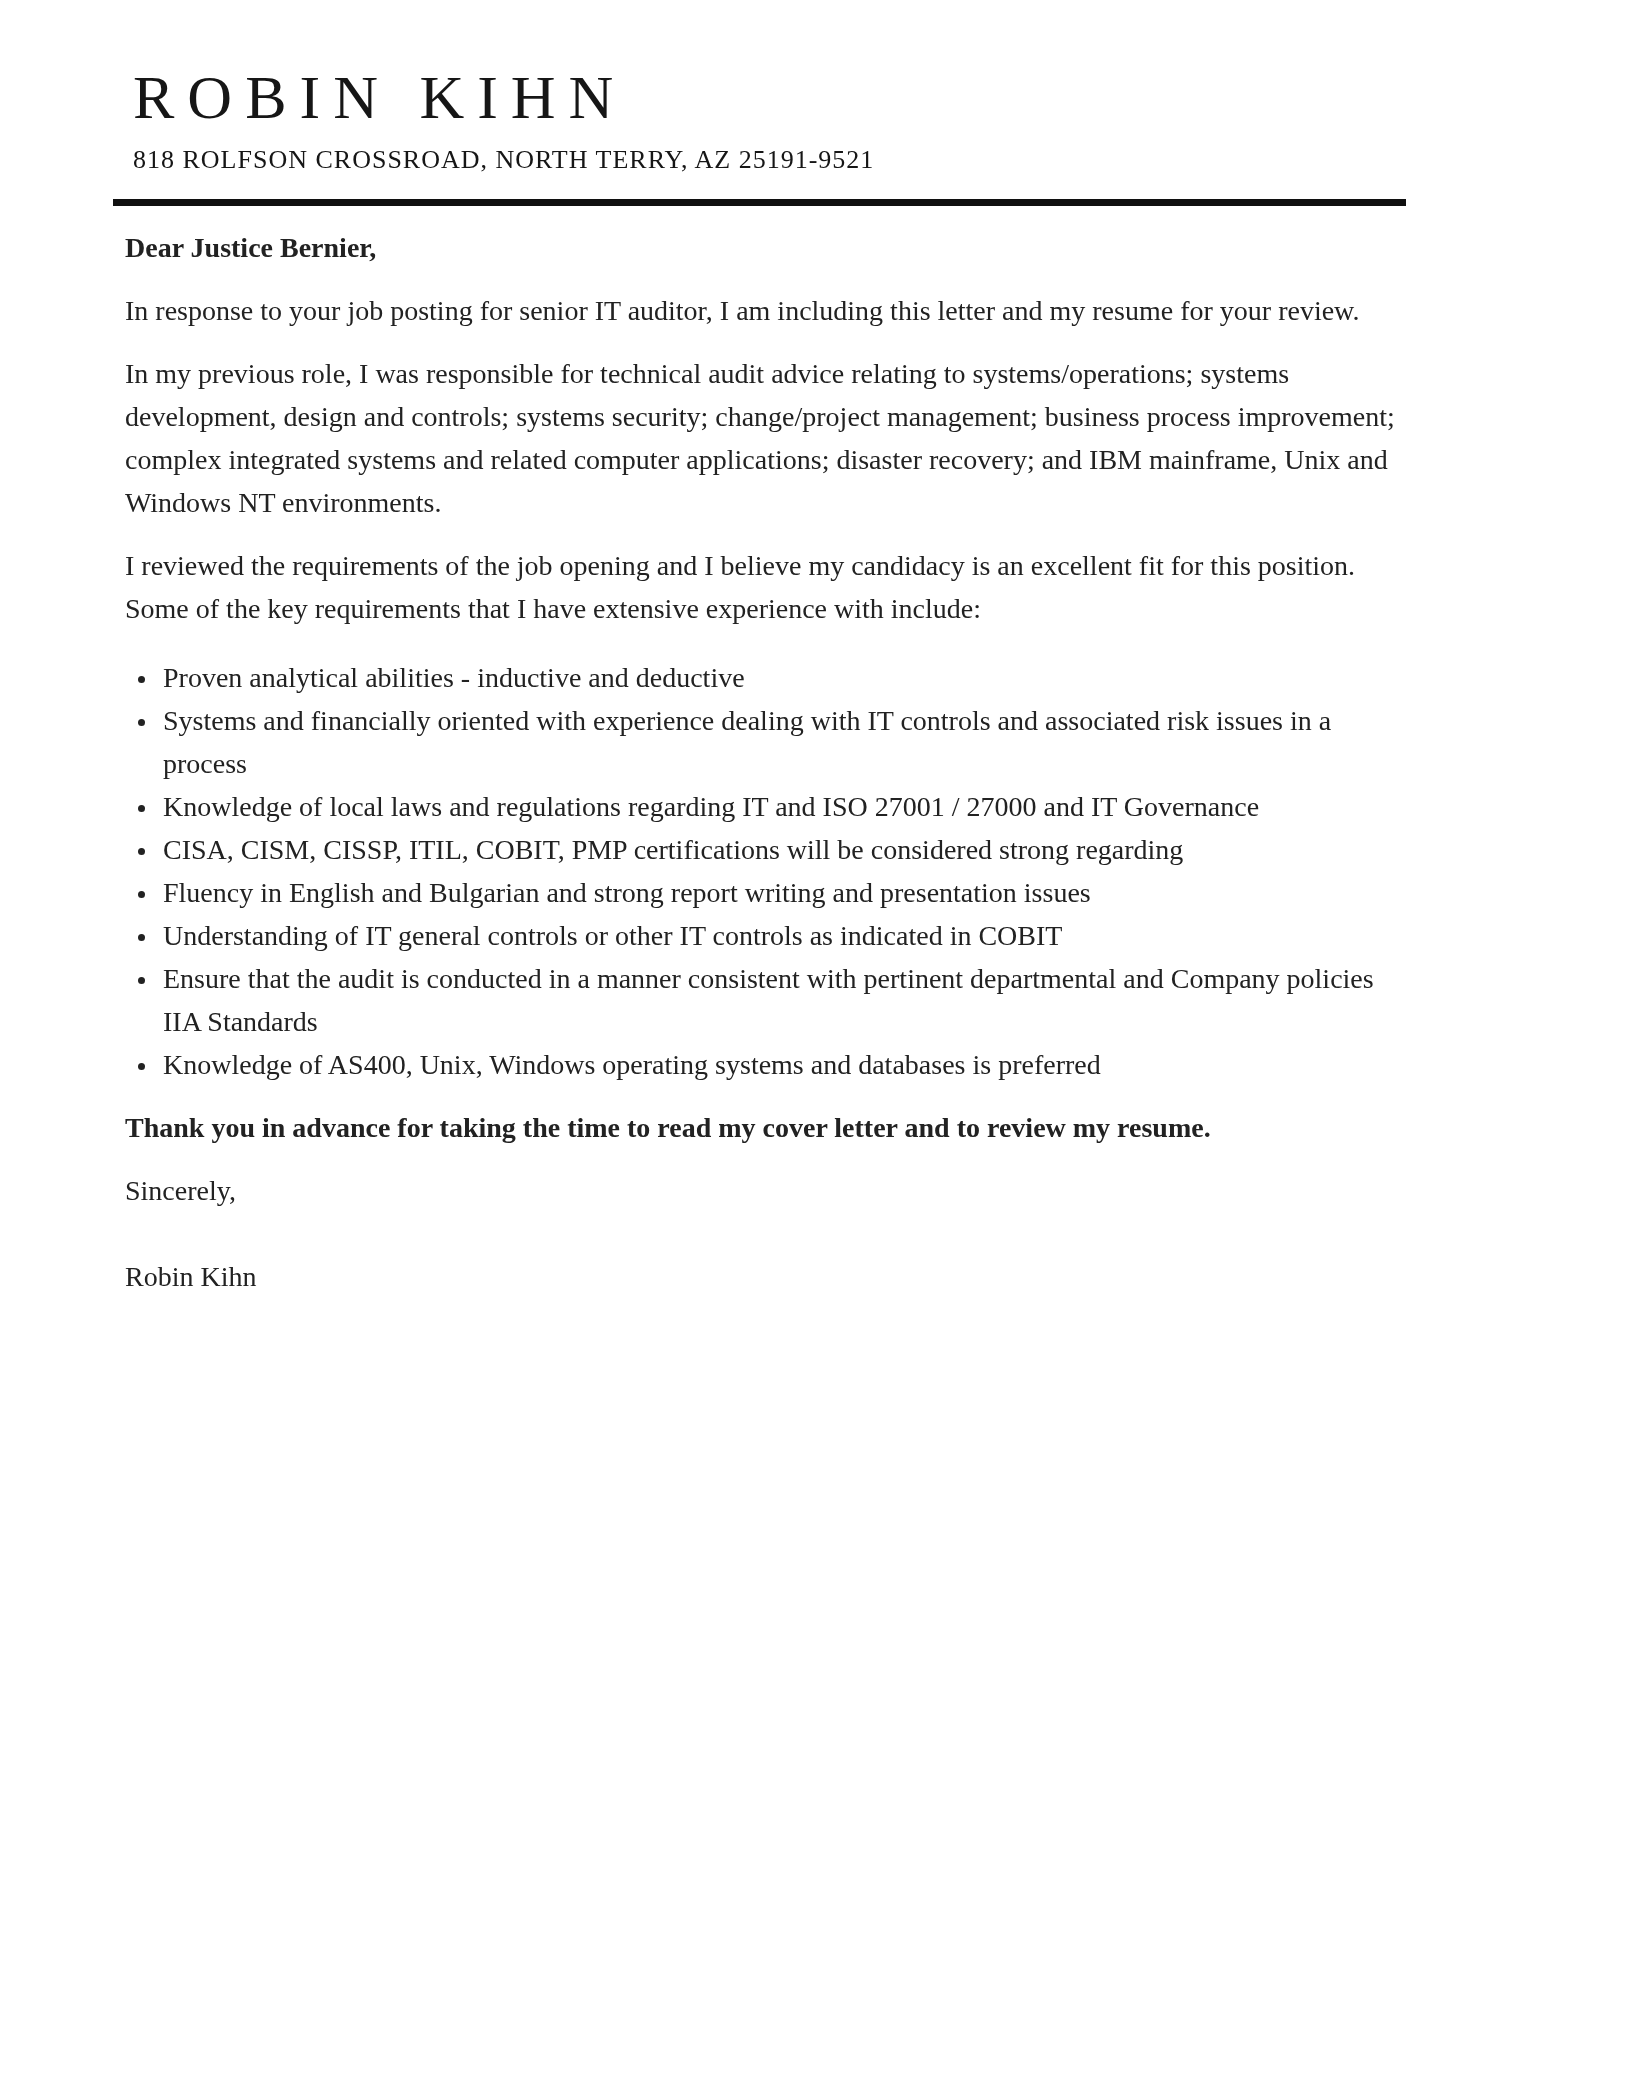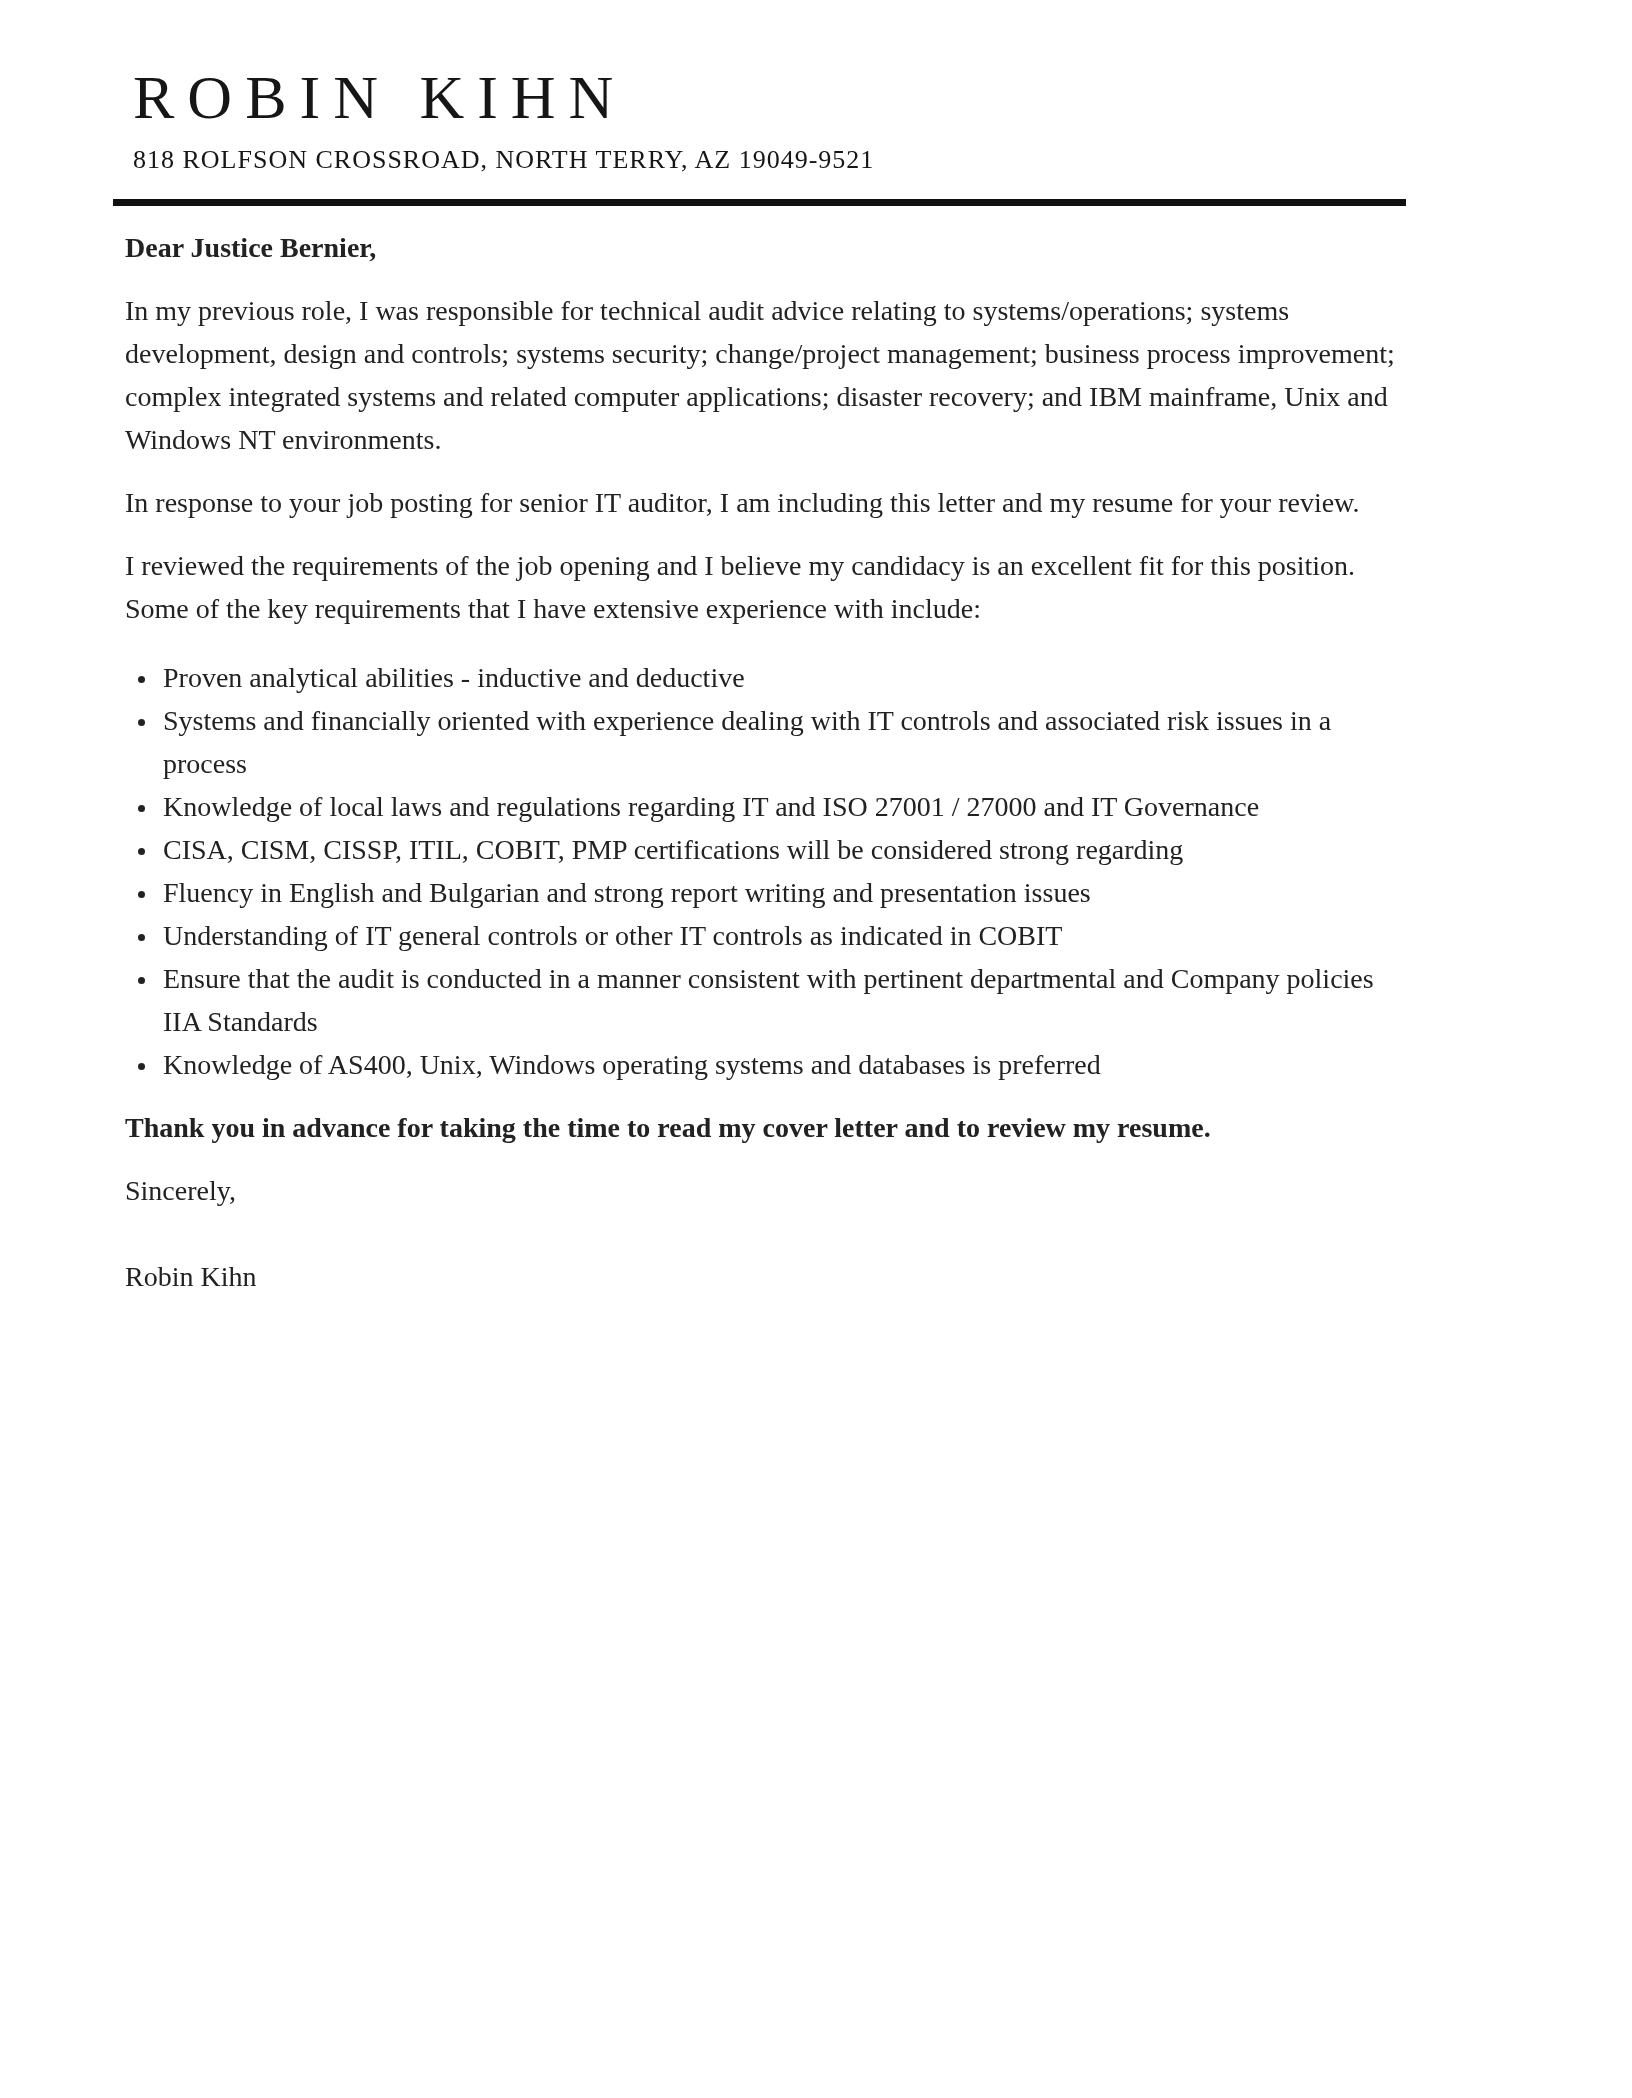--- a/index.html
+++ b/index.html
@@ -83,32 +83,32 @@
     white-space: pre-line;
   }
 </style>
 </head>
 <body>
 
 <div class="page">
 
   <div class="header">
     <h1 class="name">ROBIN KIHN</h1>
-    <div class="address">818 ROLFSON CROSSROAD, NORTH TERRY, AZ 19049-9521</div>
+    <div class="address">818 ROLFSON CROSSROAD, NORTH TERRY, AZ 25191-9521</div>
   </div>
 
   <div class="rule"></div>
 
   <div class="body-text">
 
     <p class="salutation">Dear Justice Bernier,</p>
 
+    <p>In response to your job posting for senior IT auditor, I am including this letter and my resume for your review.</p>
+
     <p>In my previous role, I was responsible for technical audit advice relating to systems/operations; systems development, design and controls; systems security; change/project management; business process improvement; complex integrated systems and related computer applications; disaster recovery; and IBM mainframe, Unix and Windows NT environments.</p>
-
-    <p>In response to your job posting for senior IT auditor, I am including this letter and my resume for your review.</p>
 
     <p>I reviewed the requirements of the job opening and I believe my candidacy is an excellent fit for this position. Some of the key requirements that I have extensive experience with include:</p>
 
     <ul class="requirements">
       <li>Proven analytical abilities - inductive and deductive</li>
       <li>Systems and financially oriented with experience dealing with IT controls and associated risk issues in a process</li>
       <li>Knowledge of local laws and regulations regarding IT and ISO 27001 / 27000 and IT Governance</li>
       <li>CISA, CISM, CISSP, ITIL, COBIT, PMP certifications will be considered strong regarding</li>
       <li>Fluency in English and Bulgarian and strong report writing and presentation issues</li>
       <li>Understanding of IT general controls or other IT controls as indicated in COBIT</li>

